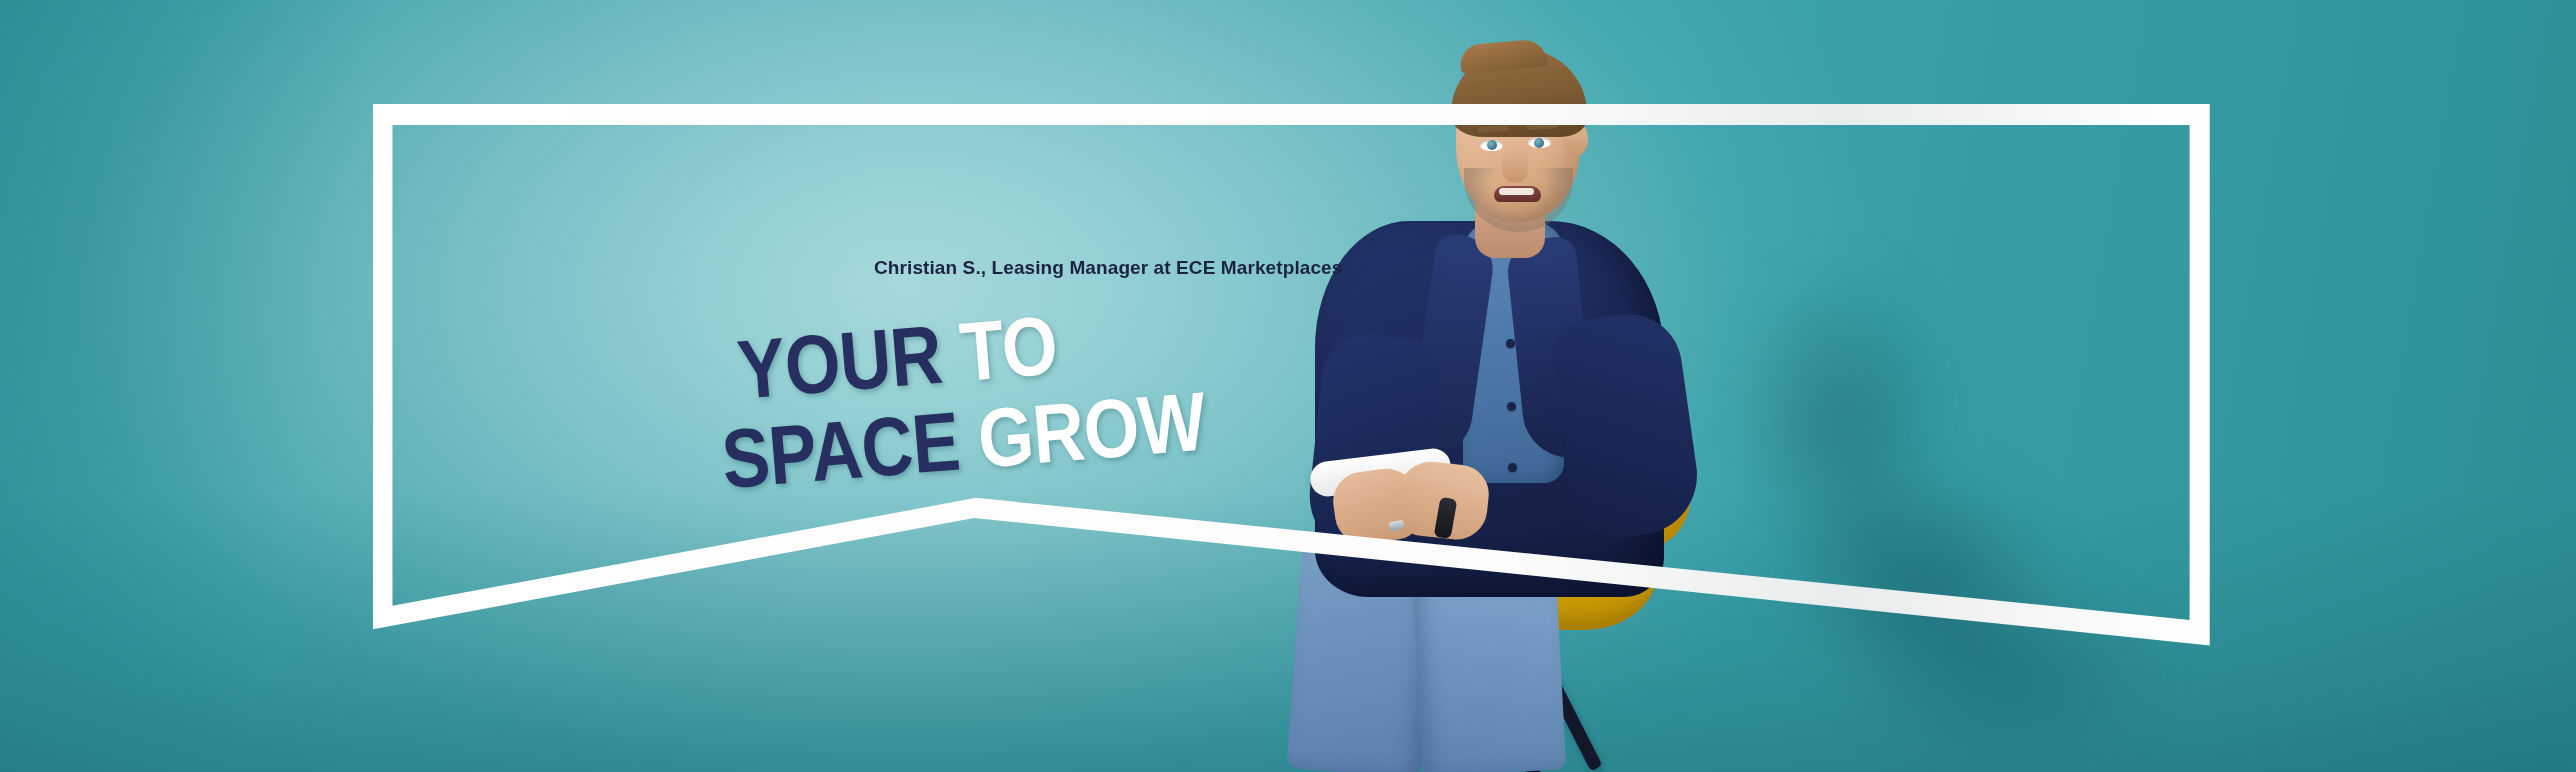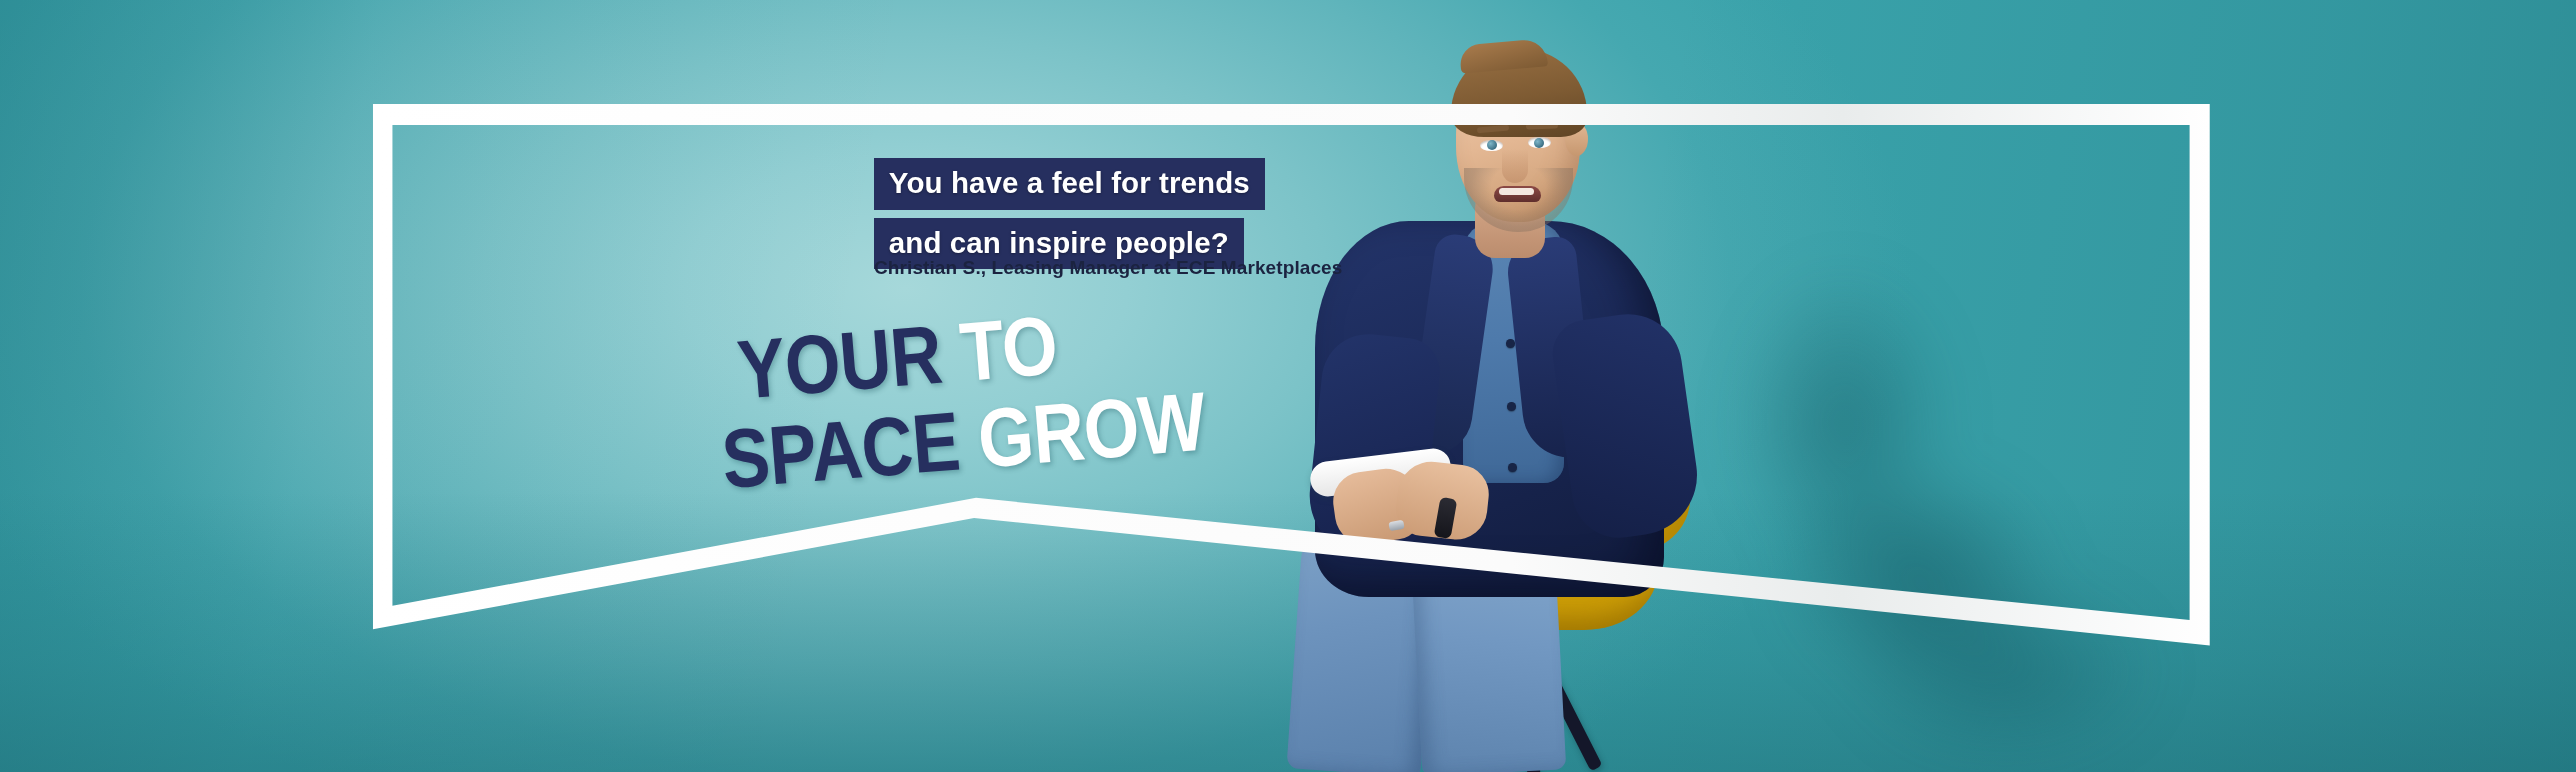--- a/index.html
+++ b/index.html
@@ -354,21 +354,17 @@
         Z
       "></path>
     </svg>
   </div>
 
   <div class="headline">
     <span class="hl-line"><span class="hl-dark">YOUR</span> <span class="hl-light">TO</span></span>
     <span class="hl-line l2"><span class="hl-dark">SPACE</span> <span class="hl-light">GROW</span></span>
   </div>
 
-  <div class="quote-block">
-    <span class="badge-row"><span class="badge" style="background:#262f5f">You have a feel for trends</span></span>
-    <span class="badge-row"><span class="badge" style="background:#262f5f">and can inspire people?</span></span>
-  </div>
 
   <div class="caption" style="color:#1b2340">Christian S., Leasing Manager at ECE Marketplaces</div>
 
 </div>
 
 
 </body></html>

